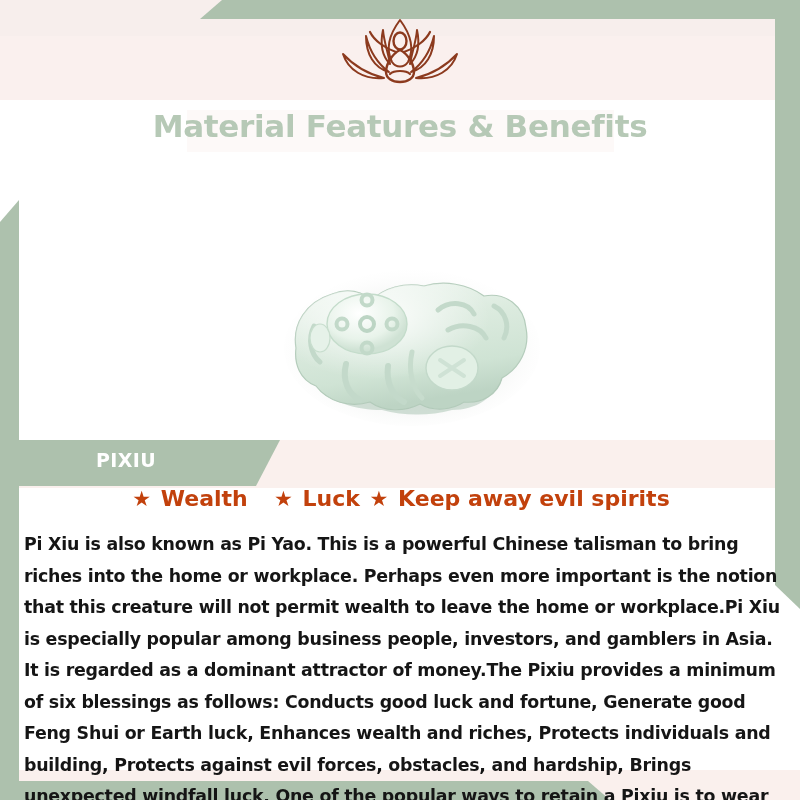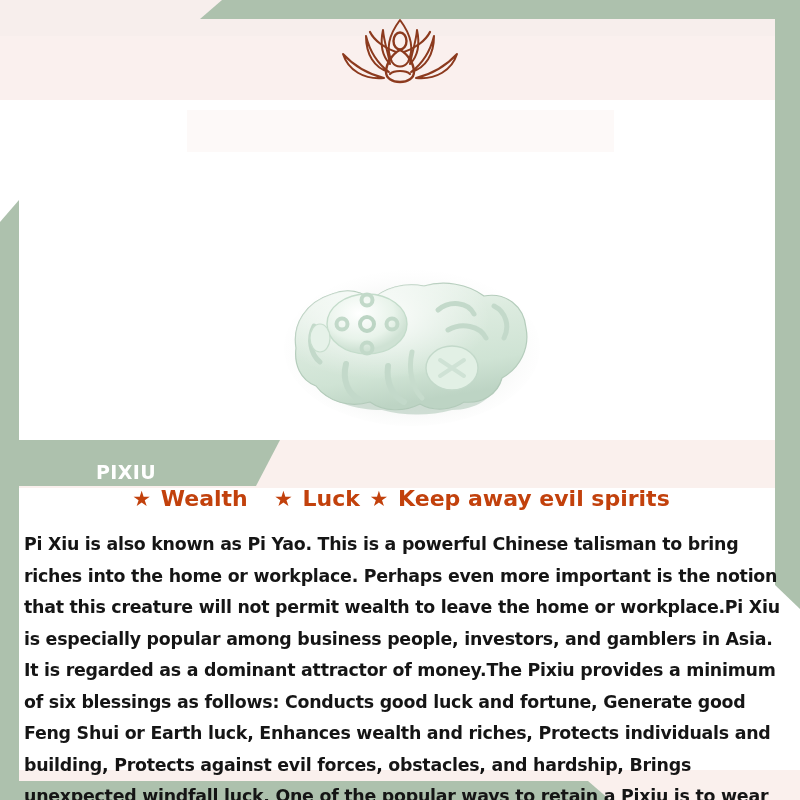--- a/index.html
+++ b/index.html
@@ -106,21 +106,21 @@
   }
   .product svg{display:block;}
 
   
   .pixiu-banner{
     position:absolute;left:18px;top:440px;width:262px;height:46px;
     background:#adc1ad;
     clip-path:polygon(0 0, 262px 0, 238px 46px, 0 46px);
   }
   .pixiu-label{
-    position:absolute;left:96px;top:461px;
+    position:absolute;left:96px;top:449px;
     font-family:"DejaVu Sans", sans-serif;
     font-weight:bold;
     font-size:19px;
     letter-spacing:0.4px;
     color:#ffffff;
     text-align:right;
   }
 
   
   .benefits{
@@ -191,20 +191,21 @@
           <path d="M70 38 C58 34 48 26 44 18" stroke-width="2.2"></path>
           <path d="M78 38 C90 34 100 26 104 18" stroke-width="2.2"></path>
 
           <path d="M64 60 C68 56 80 56 84 60" stroke-width="2.2"></path>
         </g>
       </svg>
     </span>
   </div>
 
   <div class="headline-plate"></div>
+  <div class="headline">Material Features &amp; Benefits</div>
 
   <div class="product">
     <svg width="300" height="185" viewBox="0 0 300 185" xmlns="http://www.w3.org/2000/svg">
       <defs>
         <radialGradient id="shadow" cx="50%" cy="52%" r="56%">
           <stop offset="0%" stop-color="#9aa39a" stop-opacity="0.40"></stop>
           <stop offset="62%" stop-color="#b9c0b9" stop-opacity="0.16"></stop>
           <stop offset="100%" stop-color="#ffffff" stop-opacity="0"></stop>
         </radialGradient>
         <linearGradient id="jadeBody" x1="0%" y1="0%" x2="30%" y2="100%">

